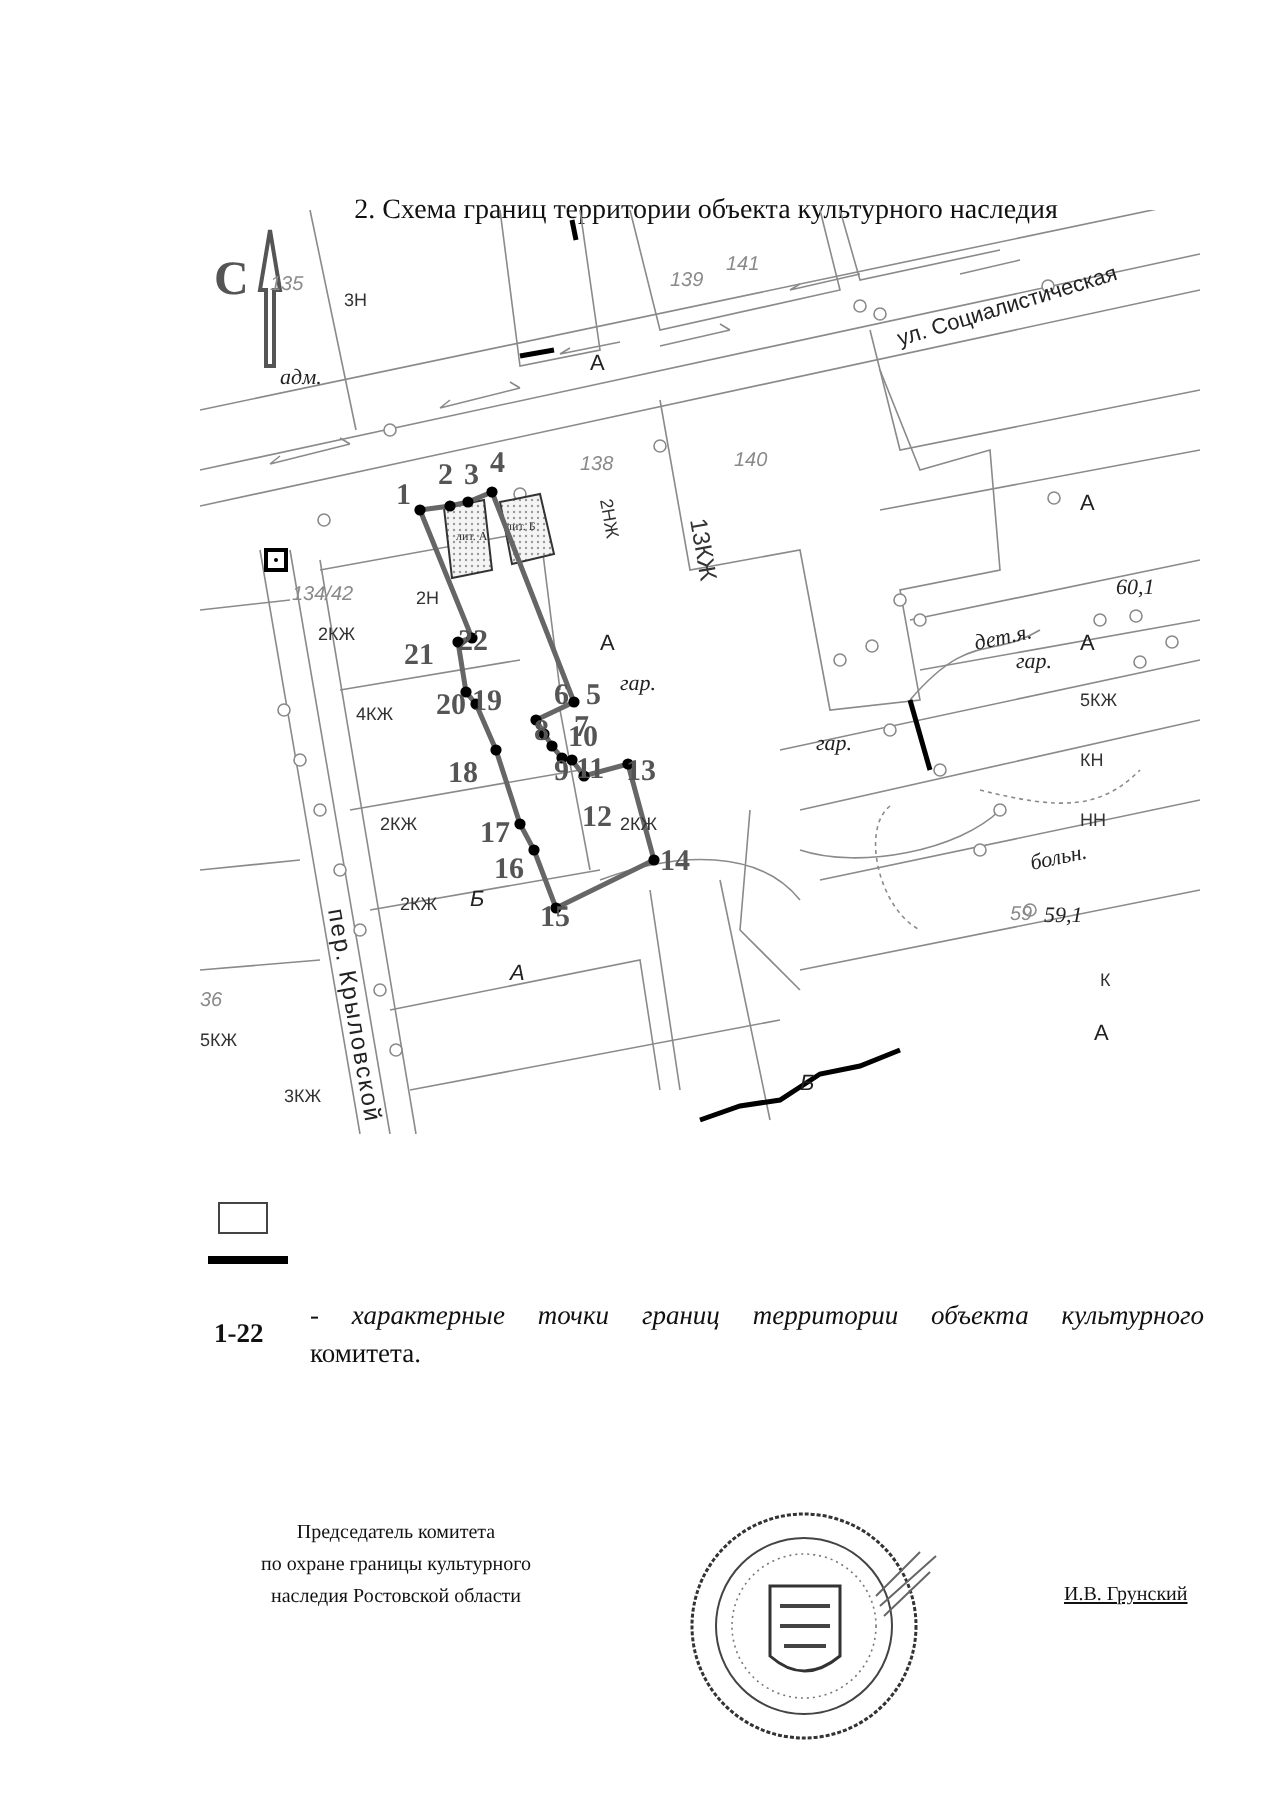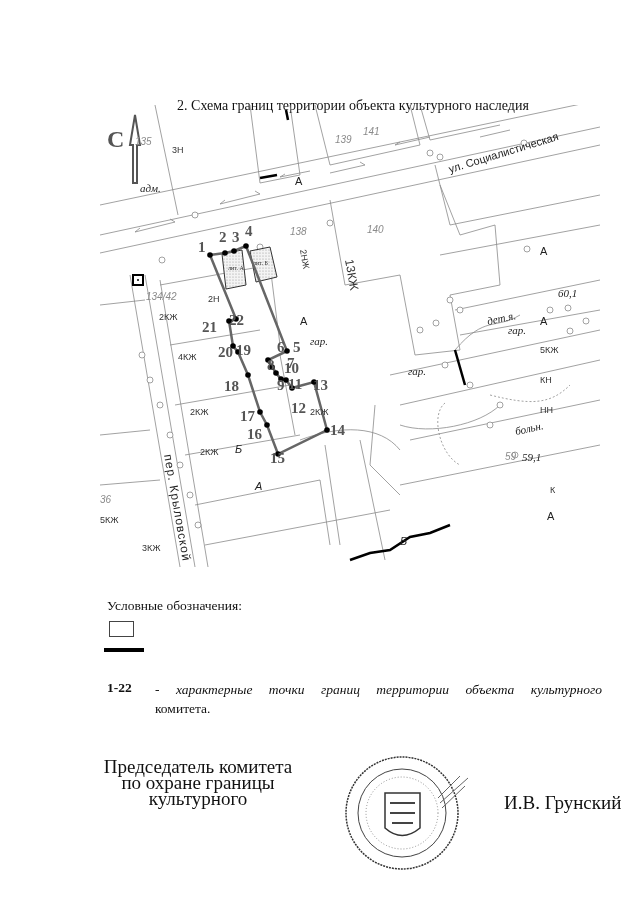--- a/index.html
+++ b/index.html
@@ -8,27 +8,27 @@
   .title { position: absolute; left: 0; width: 640px; top: 78px; text-align: center;
            font-size: 14px; padding-left: 66px; box-sizing: border-box; margin-top: 20px; }
   .map { position: absolute; left: 100px; top: 105px; width: 500px; height: 462px; }
   .map svg { width: 500px; height: 462px; display: block; }
   .legend { position: absolute; left: 107px; top: 598px; width: 495px; font-size: 13.5px; }
   .legend-heading { margin: 0 0 4px 0; }
   .lg-row { display: flex; align-items: center; height: 21px; }
   .lg-sym { width: 48px; flex: none; display: flex; align-items: center; }
   .lg-box { width: 25px; height: 16px; border: 1px solid #444; margin-left: 2px; box-sizing: border-box; }
   .lg-line { width: 40px; height: 4px; background: #000; margin-left: -3px; }
-  .lg-pts { margin-top: 20px; display: flex; align-items: flex-start; }
+  .lg-pts { margin-top: 8px; display: flex; align-items: center; }
   .lg-pts .code { width: 48px; flex: none; font-weight: bold; }
   .lg-pts .desc { text-align: justify; text-align-last: left; flex: 1; line-height: 19px; }
   .lg-pts .desc span.j { display: block; text-align: justify; text-align-last: justify; font-style: italic; }
-  .sign { position: absolute; top: 759px; font-size: 19px; }
+  .sign { position: absolute; top: 759px; font-size: 10px; }
   .sign-role { left: 82px; width: 232px; text-align: center; line-height: 16px; }
-  .sign-name { left: 504px; top: 792px; }
+  .sign-name { left: 532px; top: 792px; text-decoration: underline; }
   .seal { position: absolute; left: 340px; top: 748px; width: 130px; height: 130px; }
 </style>
 </head>
 <body>
 
 <div class="title">2. Схема границ территории объекта культурного наследия</div>
 
 <div class="map">
   <svg viewBox="0 0 500 462" xmlns="http://www.w3.org/2000/svg" font-family="Liberation Sans, sans-serif">
     <defs>
@@ -248,21 +248,20 @@
       <text x="190" y="130">138</text>
       <text x="267" y="128">140</text>
       <text x="46" y="195">134/42</text>
       <text x="0" y="398">36</text>
       <text x="405" y="355">59</text>
     </g>
   </svg>
 </div>
 
 <div class="legend">
-  <div class="legend-heading">Условные обозначения:</div>
   <div class="lg-row">
     <div class="lg-sym">
         <div class="lg-box"></div>
       </div>
   </div>
   <div class="lg-row">
     <div class="lg-sym">
         <div class="lg-line"></div>
       </div>
   </div>
@@ -271,20 +270,21 @@
     <div class="desc">
       <span class="j">-  характерные  точки  границ  территории  объекта  культурного</span>
       <span>комитета.</span>
     </div>
   </div>
 </div>
 
 <div class="sign sign-role">
   <div>Председатель комитета</div>
   <div>по охране границы культурного</div>
+  <div>наследия Ростовской области</div>
 </div>
 
 <div class="seal">
   <svg viewBox="0 0 130 130" width="130" height="130">
     <circle cx="62" cy="65" r="56" fill="none" stroke="#333" stroke-width="1.5" stroke-dasharray="2,1"></circle>
     <circle cx="62" cy="65" r="44" fill="none" stroke="#444" stroke-width="1"></circle>
     <circle cx="62" cy="65" r="36" fill="none" stroke="#777" stroke-width="0.8" stroke-dasharray="1,2"></circle>
     <path d="M45,45 L80,45 L80,80 Q62,95 45,80 Z" fill="none" stroke="#333" stroke-width="1.5"></path>
     <path d="M50,55 L75,55 M50,65 L75,65 M52,75 L73,75" stroke="#444" stroke-width="2"></path>
     <path d="M100,55 L128,30 M102,60 L125,38 M98,50 L120,28" stroke="#666" stroke-width="1"></path>

